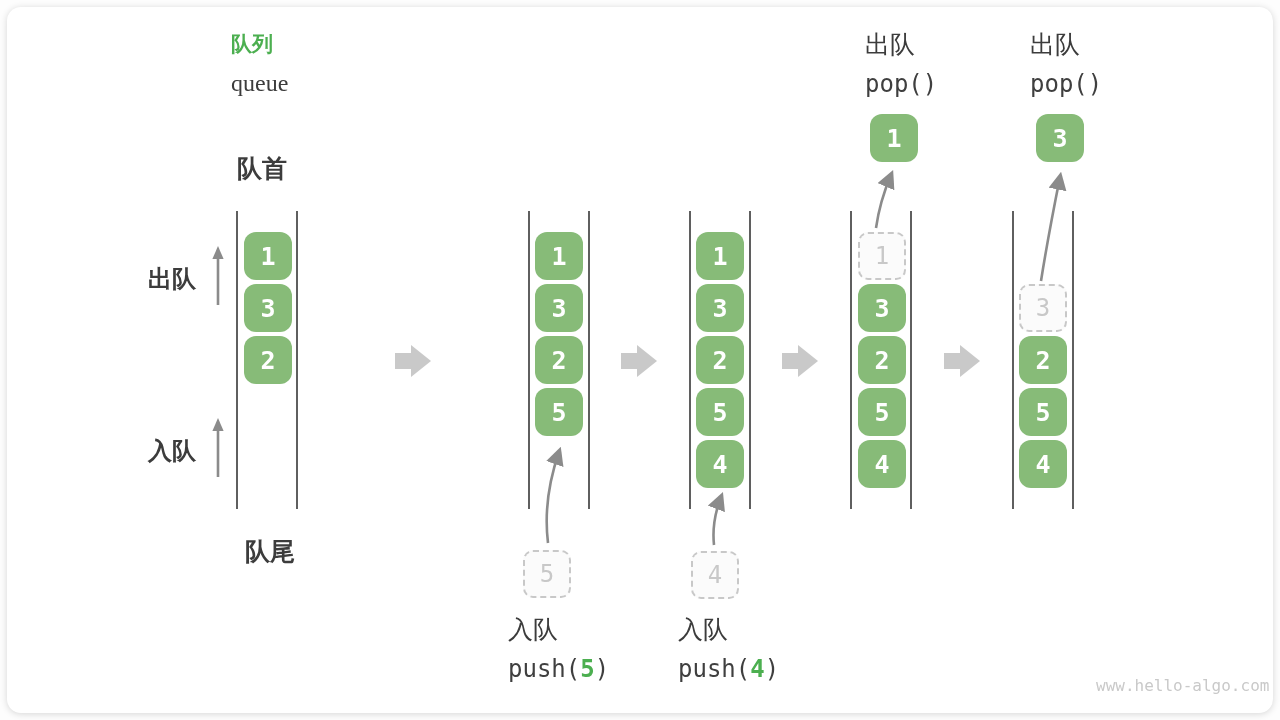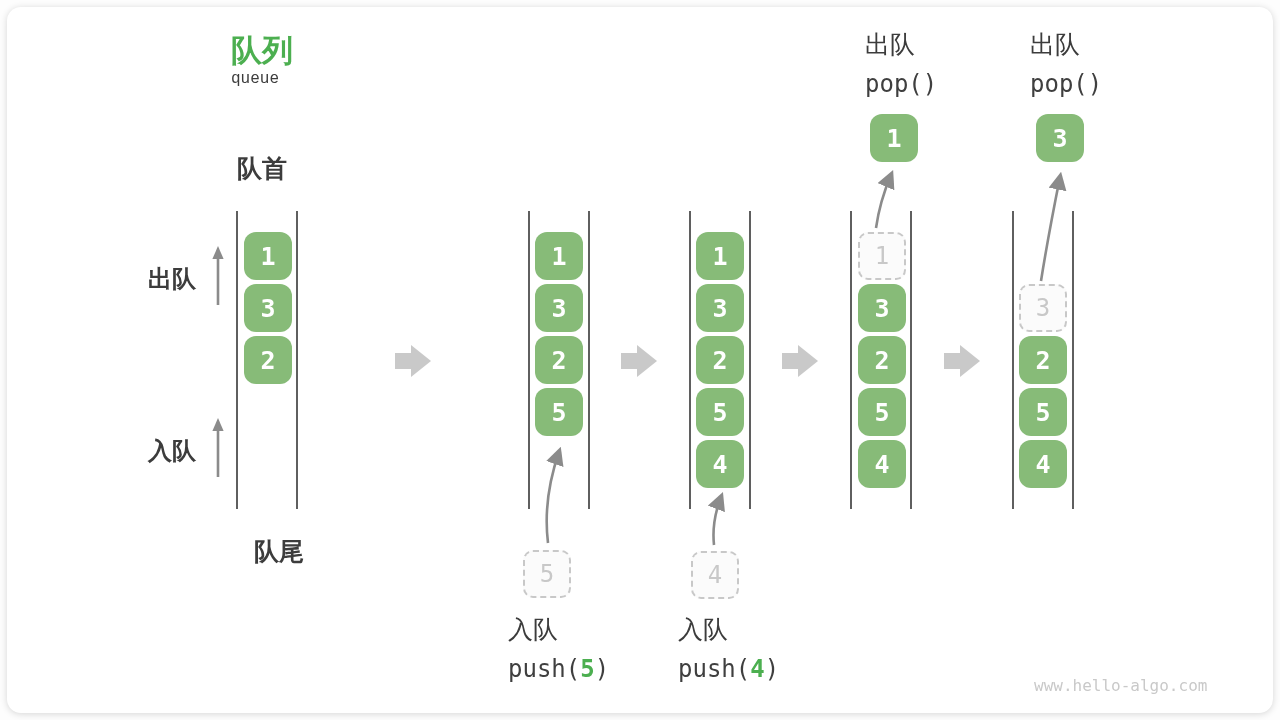--- a/index.html
+++ b/index.html
@@ -9,22 +9,22 @@
     --ghost-border:#c8c8c8; --ghost-ink:#c8c8c8; --ghost-bg:#fbfbfb;
     --watermark-ink:#c9c9c9;
   }
   *{margin:0;padding:0;box-sizing:border-box}
   html,body{background:#fdfdfd}
   body{font-family:"Liberation Sans",sans-serif;color:var(--ink)}
   .canvas{position:relative;width:1280px;height:720px;overflow:hidden}
   .card{position:absolute;left:7px;top:7px;right:7px;bottom:7px;background:#ffffff;
         border-radius:14px;box-shadow:0 1px 7px rgba(0,0,0,.16)}
   .abs{position:absolute}
-  .title-zh{font-size:31px;font-weight:700;color:var(--accent-green)}
-  .title-en{font-family:Liberation Mono, monospace;font-size:16px;color:var(--ink)}
+  .title-zh{font-size:21px;font-weight:700;color:var(--accent-green)}
+  .title-en{font-family:Liberation Serif, serif;font-size:24px;color:var(--ink)}
   .cjk-bold{font-size:25px;font-weight:700;color:var(--ink);white-space:nowrap}
   .centered{text-align:left}
   .wall{position:absolute;width:2px;top:211px;height:298px;background:var(--wall)}
   .cell{position:absolute;width:48px;height:48px;border-radius:12px;background:var(--box-green);
         display:flex;align-items:center;justify-content:center;
         font-family:"DejaVu Sans Mono",monospace;font-size:25px;font-weight:700;color:var(--cell-ink)}
   .ghost{position:absolute;width:48px;height:48px;border-radius:10px;background:var(--ghost-bg);
          border:2px dashed var(--ghost-border);display:flex;align-items:center;justify-content:center;
          font-family:"DejaVu Sans Mono",monospace;font-size:24px;color:var(--ghost-ink)}
   .op{position:absolute;white-space:nowrap}
@@ -37,21 +37,21 @@
 </head>
 <body>
 
 <div class="canvas">
   <div class="card"></div>
 
   <div class="abs title-zh" style="left:231px;top:30px">队列</div>
   <div class="abs title-en" style="left:231px;top:70px">queue</div>
 
   <div class="abs cjk-bold centered" style="left:237px;top:152px;width:62px">队首</div>
-  <div class="abs cjk-bold centered" style="left:254px;top:535px;width:62px">队尾</div>
+  <div class="abs cjk-bold centered" style="left:245px;top:535px;width:62px">队尾</div>
   <div class="abs cjk-bold" style="left:148px;top:263px;font-size:24px">出队</div>
   <div class="abs cjk-bold" style="left:148px;top:435px;font-size:24px">入队</div>
 
   <div class="wall" style="left:236px"></div>
   <div class="wall" style="left:296px"></div>
   <div class="cell" style="left:244px;top:232px">1</div>
   <div class="cell" style="left:244px;top:284px">3</div>
   <div class="cell" style="left:244px;top:336px">2</div>
 
   <div class="wall" style="left:528px"></div>
@@ -100,21 +100,21 @@
   </div>
   <div class="op" style="left:508px;top:613px">
     <div class="zh">入队</div>
     <div class="code"><span>push(</span><span class="arg">5</span><span>)</span></div>
   </div>
   <div class="op" style="left:678px;top:613px">
     <div class="zh">入队</div>
     <div class="code"><span>push(</span><span class="arg">4</span><span>)</span></div>
   </div>
 
-  <div class="abs watermark" style="left:1034px;top:676px">www.hello-algo.com</div>
+  <div class="abs watermark" style="left:1096px;top:676px">www.hello-algo.com</div>
 
   <svg class="overlay" width="1280" height="720" viewBox="0 0 1280 720">
     <defs>
       <marker id="ah" viewBox="0 0 10 10" refX="7" refY="5" markerWidth="7" markerHeight="7" orient="auto">
         <path d="M0,0 L10,5 L0,10 Z" fill="#8b8b8b"></path>
       </marker>
     </defs>
 
     <polygon points="395,353 411,353 411,345 431,361 411,377 411,369 395,369" fill="#c9c9c9"></polygon>
     <polygon points="621,353 637,353 637,345 657,361 637,377 637,369 621,369" fill="#c9c9c9"></polygon>

